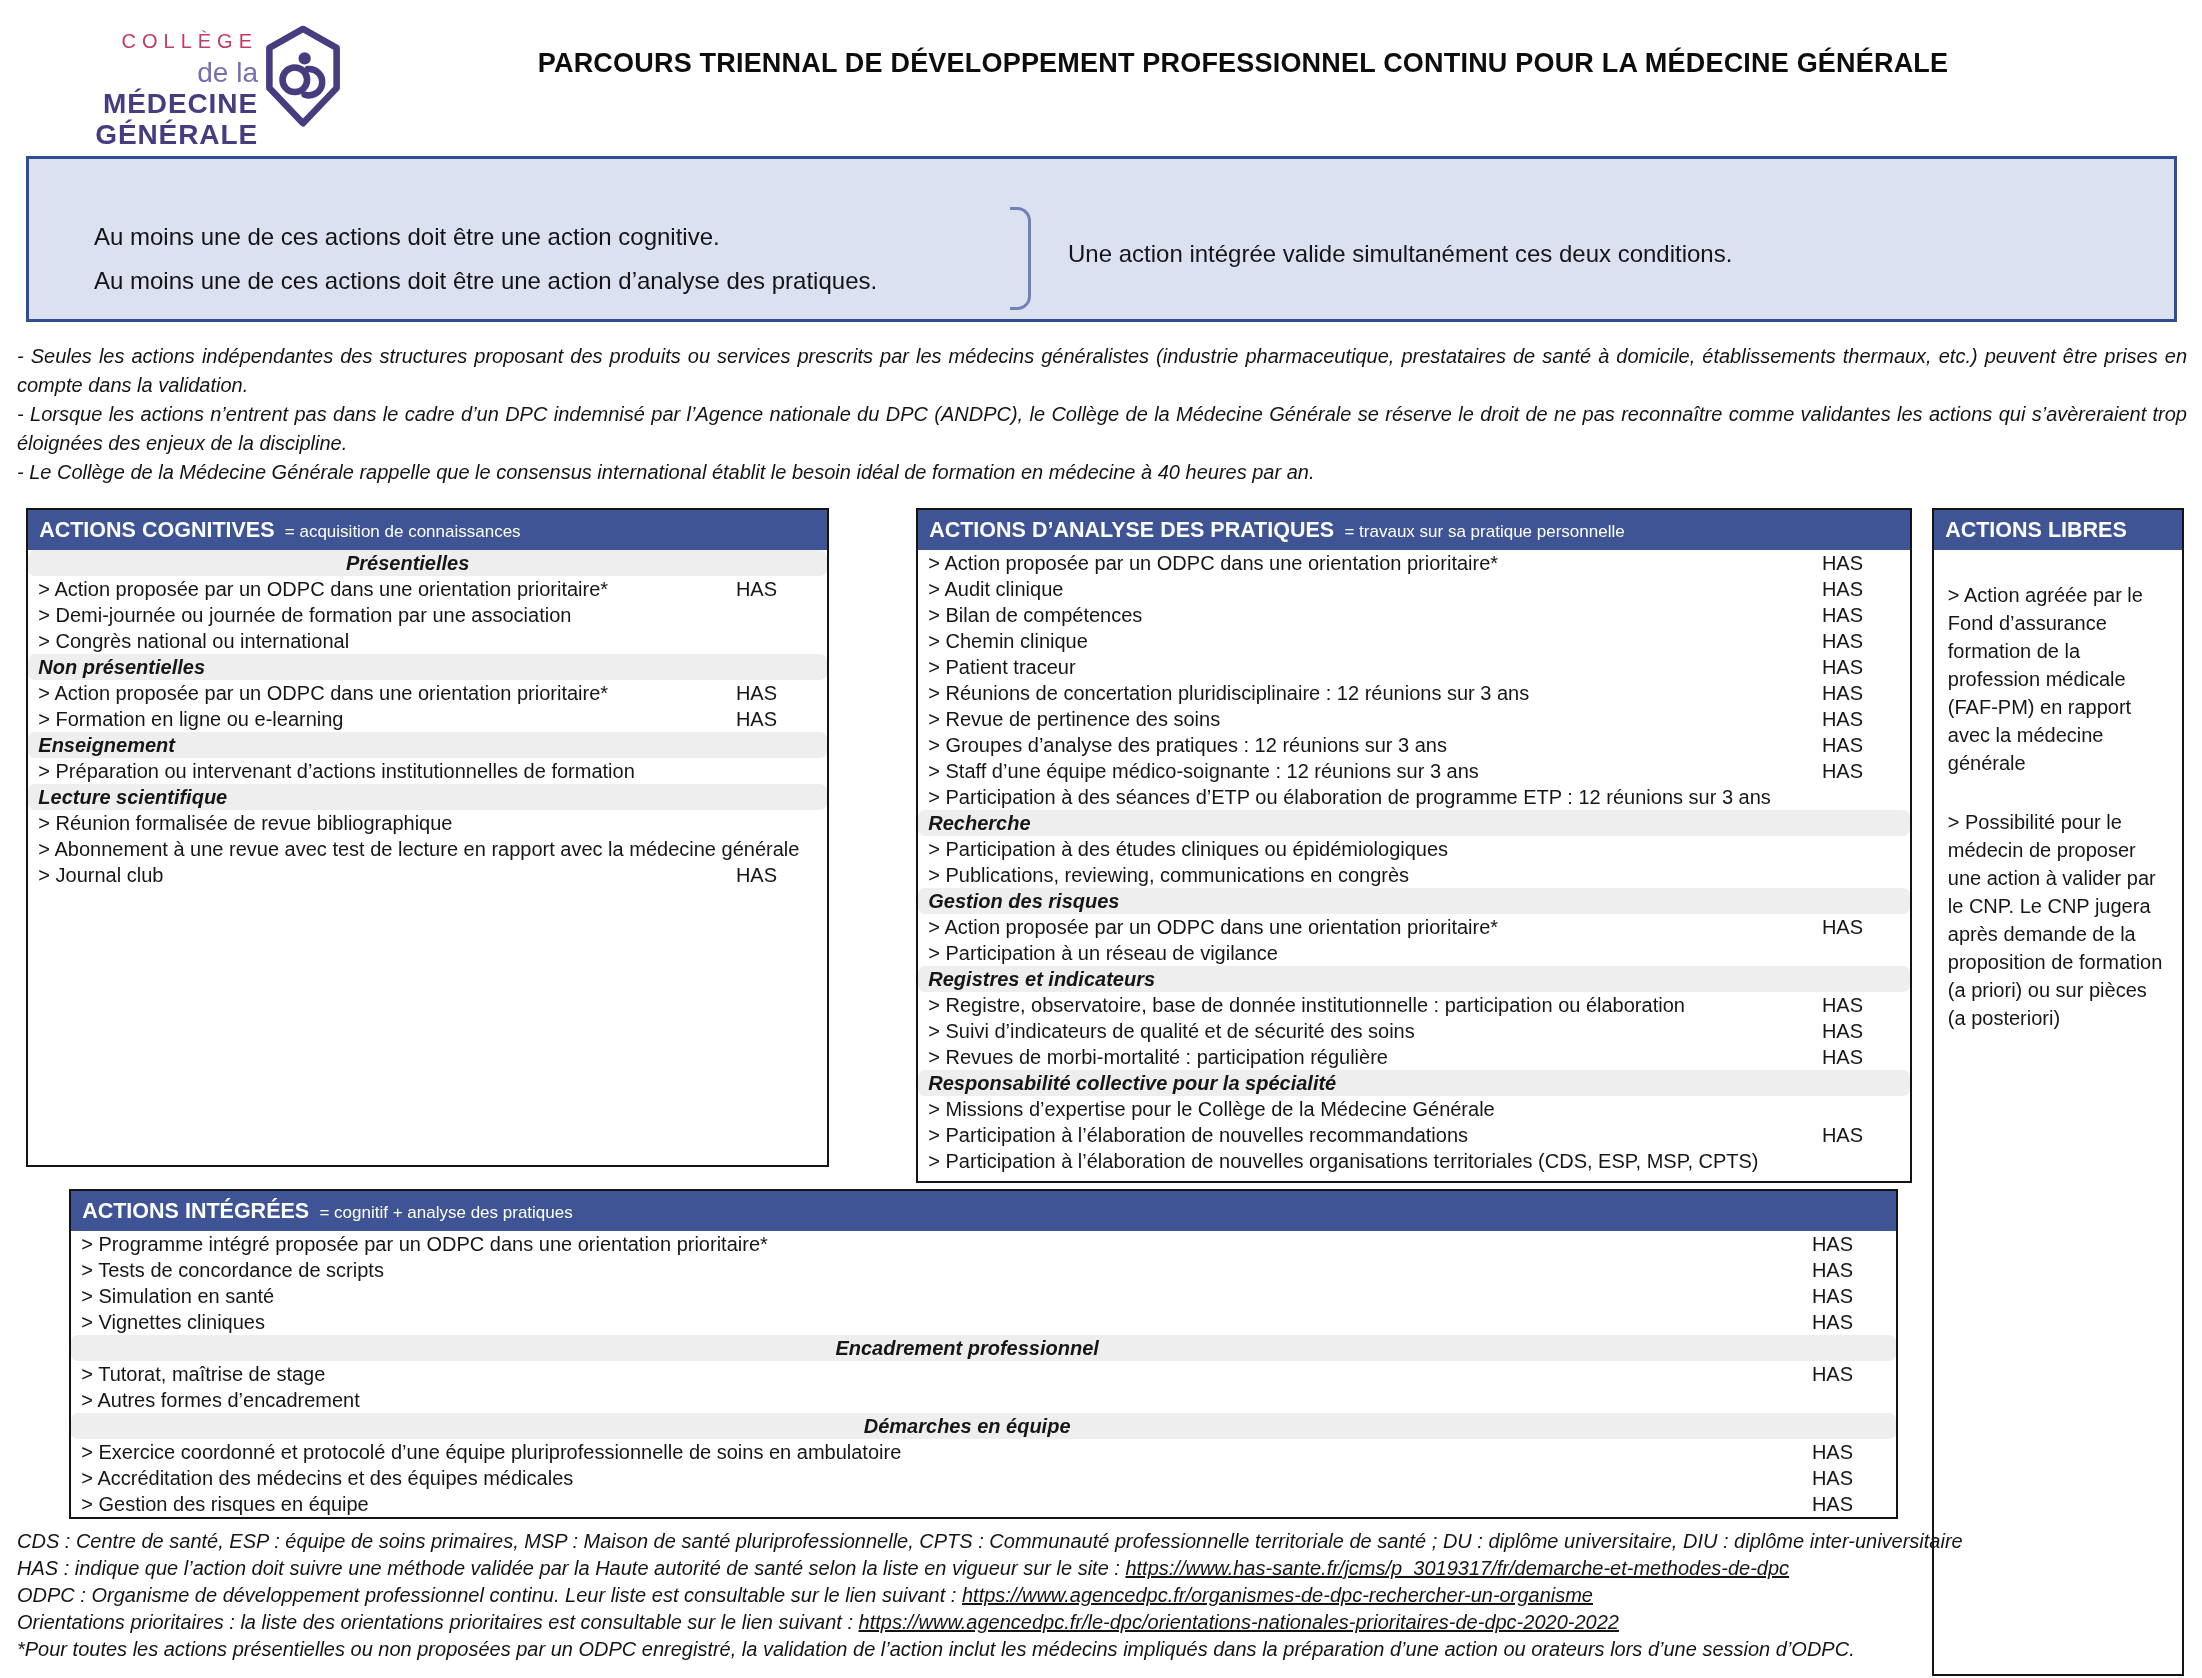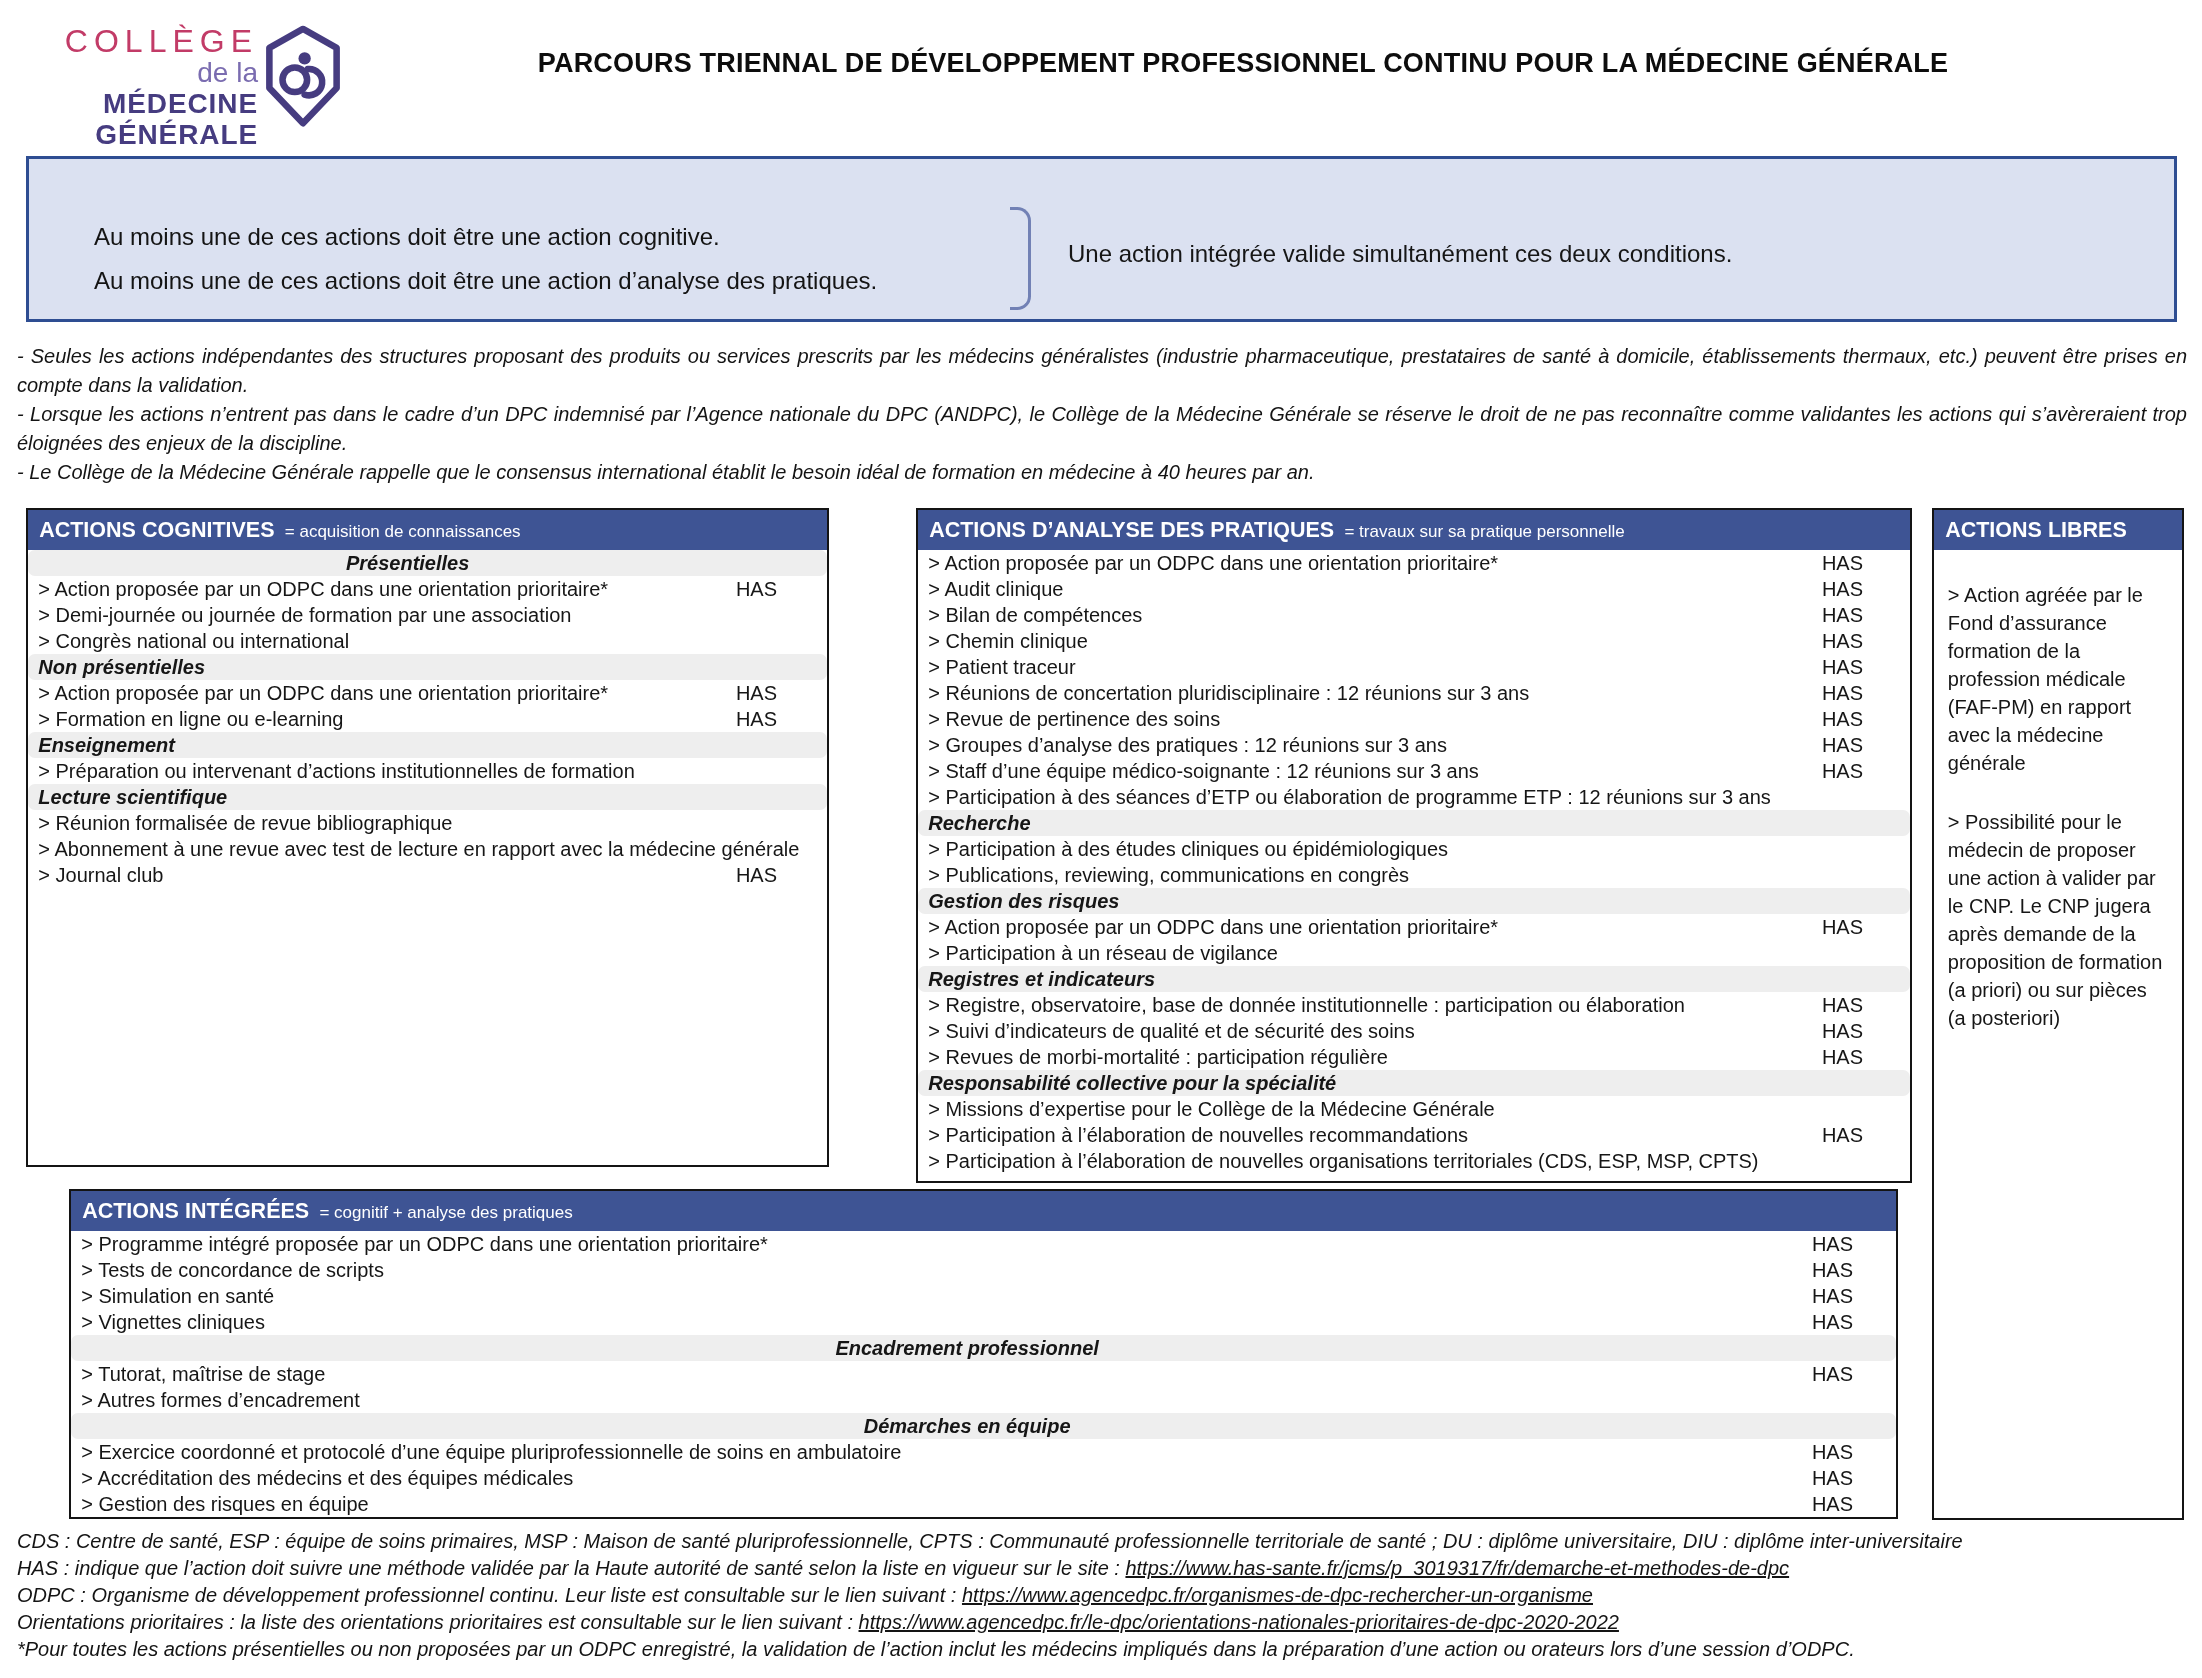--- a/index.html
+++ b/index.html
@@ -2,21 +2,21 @@
 <html lang="fr" style="font-size:13.8px"><head>
 <meta charset="utf-8">
 <style>
   * { margin:0; padding:0; box-sizing:border-box; }
   html,body { background:#ffffff; }
   body { width:2203px; height:1679px; font-family:"Liberation Sans", sans-serif; color:#161616; }
   .page { position:relative; width:2203px; height:1679px; background:#fff; overflow:hidden; }
 
   
   .logo-text { position:absolute; left:52px; top:26px; width:206px; text-align:right; line-height:31px; }
-  .logo-l1 { color:#c23b67; font-size:32px; font-weight:500; letter-spacing:6px; }
+  .logo-l1 { color:#c23b67; font-size:20px; font-weight:500; letter-spacing:6px; }
   .logo-l2 { font-size:28px; }
   .logo-dela { color:#7a6cb0; font-weight:400; }
   .logo-strong { color:#463c80; font-weight:bold; letter-spacing:0.9px; }
   .logo-hex { position:absolute; left:262px; top:24px; }
   .doc-title { position:absolute; left:387px; top:48px; width:1712px; text-align:center;
                font-size:27px; font-weight:bold; color:#0d0d0d; letter-spacing:0.2px; }
 
   
   .intro-box { position:absolute; left:26px; top:156px; width:2151px; height:166px;
                background:#dbe1f1; border:3.4px solid #2e4d92; }
@@ -46,21 +46,21 @@
   .row-sub { background:#eeeeee; font-weight:bold; font-style:italic; justify-content:flex-start;border-radius:7px; }
   .row-sub.center { justify-content:center; }
   .has { font-size:20px; }
 
   .box-cognitives { left:26px; top:508px; width:803px; height:659px; }
   .box-cognitives .row { padding-right:50px; }
   .box-analyse { left:916px; top:508px; width:996px; height:675px; }
   .box-analyse .row { height:26px; }
   .box-integrees { left:26px; top:1189px; width:1829px; height:330px;margin-left:43px; }
   .box-integrees .row { height:26px; padding-right:43px;gap:27px; }
-  .box-libres { left:1932px; top:508px; width:252px; height:1012px; }
+  .box-libres { left:1932px; top:508px; width:252px; height:1168px; }
   .libres-body { padding:31px 13.8px 0 13.8px; }
   .libres-body p { font-size:20px; line-height:28px; margin-bottom:31px; white-space:normal; }
 
   
   .foot { position:absolute; left:17px; top:1528px; width:2177px; }
   .foot .line { font-size:20px; font-style:italic; line-height:27px; color:#141414; }
   .foot a { color:inherit; text-decoration:underline; font-style:italic; }
 </style>
 </head>
 <body>

